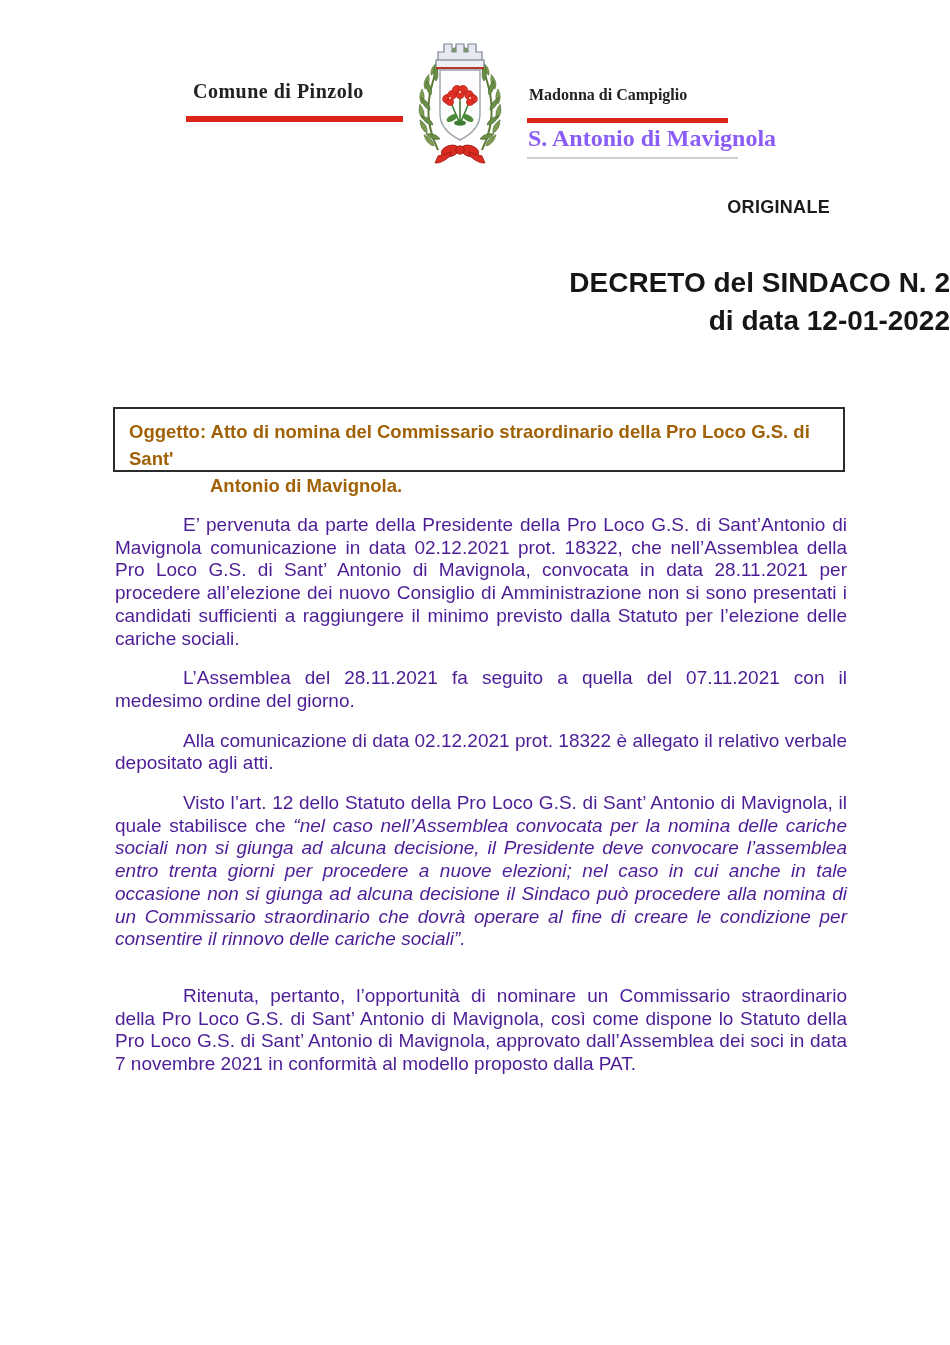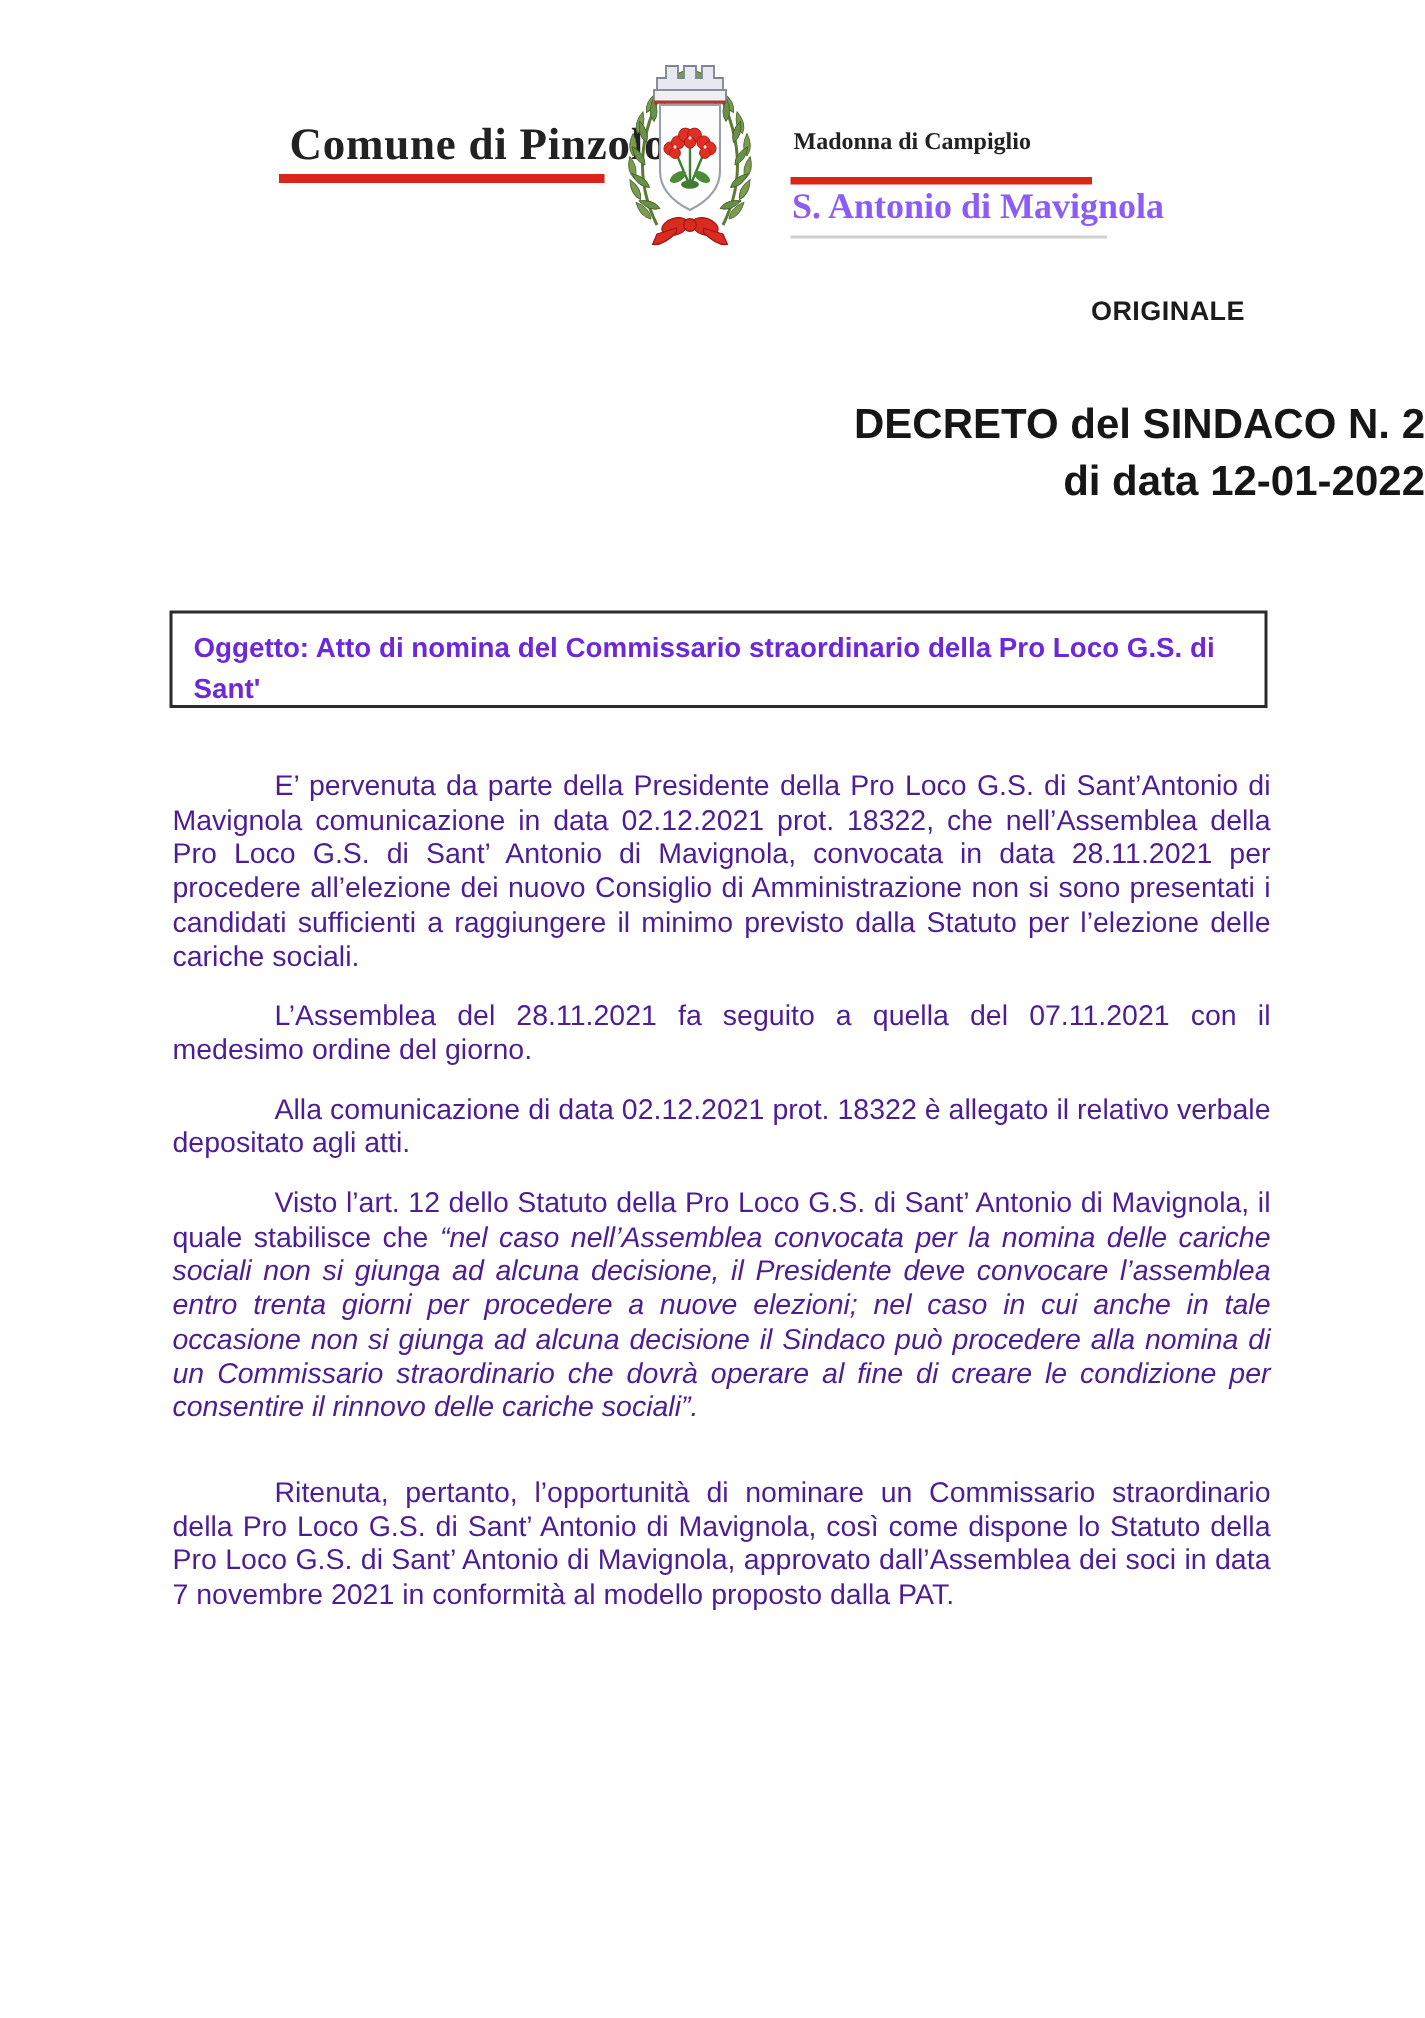--- a/index.html
+++ b/index.html
@@ -9,21 +9,21 @@
     height: 1345px;
     background: #ffffff;
     font-family: "Liberation Sans", sans-serif;
     color: #1c1c1c;
     overflow: hidden;
   }
   
   .lh-left-title {
     position: absolute; left: 193px; top: 80px;
     font-family: "Liberation Serif", serif;
-    font-weight: bold; font-size: 30px; color: #222;
+    font-weight: bold; font-size: 20px; color: #222;
     letter-spacing: 0.5px; white-space: nowrap;
   }
   .rule-left {
     position: absolute; left: 186px; top: 116px;
     width: 217px; height: 6px; background: #dd2418;
   }
   .crest { position: absolute; left: 392px; top: 36px; width: 136px; height: 136px; }
   .lh-right-1 {
     position: absolute; left: 529px; top: 86px;
     font-family: "Liberation Serif", serif;
@@ -52,21 +52,21 @@
     text-align: right; font-weight: bold; font-size: 28px;
     line-height: 38px; color: #161616;
   }
   
   .subject-box {
     position: absolute; left: 113px; top: 407px;
     width: 732px; height: 65px; box-sizing: border-box;
     border: 2px solid #2b2b2b;
     padding: 9px 14px 0 14px;
     font-weight: bold; font-size: 18.5px; line-height: 27px;
-    color: #6d28d9;
+    color: #a16207;
   }
   .subject-line2 { padding-left: 81px; }
   
   .doc-body {
     position: absolute; left: 115px; top: 514px; width: 732px;
     font-size: 19px; line-height: 22.7px;
     text-align: justify; color: #4c1d95;
   }
   .doc-body p { margin: 0 0 17px 0; text-indent: 68px; }
   .doc-body p.before-gap { margin-bottom: 34px; }
@@ -160,20 +160,21 @@
 
   <div class="copy-label">ORIGINALE</div>
 
   <div class="decree-title">
     <div>DECRETO del SINDACO N. 2</div>
     <div>di data 12-01-2022</div>
   </div>
 
   <div class="subject-box">
     <div class="subject-line1">Oggetto: Atto di nomina del Commissario straordinario della Pro Loco G.S. di Sant'</div>
+    <div class="subject-line2">Antonio di Mavignola.</div>
   </div>
 
   <div class="doc-body">
     <p>E’ pervenuta da parte della Presidente della Pro Loco G.S. di Sant’Antonio di Mavignola comunicazione in data 02.12.2021 prot. 18322, che nell’Assemblea della Pro Loco G.S. di Sant’ Antonio di Mavignola, convocata in data 28.11.2021 per procedere all’elezione dei nuovo Consiglio di Amministrazione non si sono presentati i candidati sufficienti a raggiungere il minimo previsto dalla Statuto per l’elezione delle cariche sociali.</p>
     <p>L’Assemblea del 28.11.2021 fa seguito a quella del 07.11.2021 con il medesimo ordine del giorno.</p>
     <p>Alla comunicazione di data 02.12.2021 prot. 18322 è allegato il relativo verbale depositato agli atti.</p>
     <p class="before-gap"><span>Visto l’art. 12 dello Statuto della Pro Loco G.S. di Sant’ Antonio di Mavignola, il quale stabilisce che </span><em>“nel caso nell’Assemblea convocata per la nomina delle cariche sociali non si giunga ad alcuna decisione, il Presidente deve convocare l’assemblea entro trenta giorni per procedere a nuove elezioni; nel caso in cui anche in tale occasione non si giunga ad alcuna decisione il Sindaco può procedere alla nomina di un Commissario straordinario che dovrà operare al fine di creare le condizione per consentire il rinnovo delle cariche sociali”.</em></p>
     <p>Ritenuta, pertanto, l’opportunità di nominare un Commissario straordinario della Pro Loco G.S. di Sant’ Antonio di Mavignola, così come dispone lo Statuto della Pro Loco G.S. di Sant’ Antonio di Mavignola, approvato dall’Assemblea dei soci in data 7 novembre 2021 in conformità al modello proposto dalla PAT.</p>
   </div>
 

